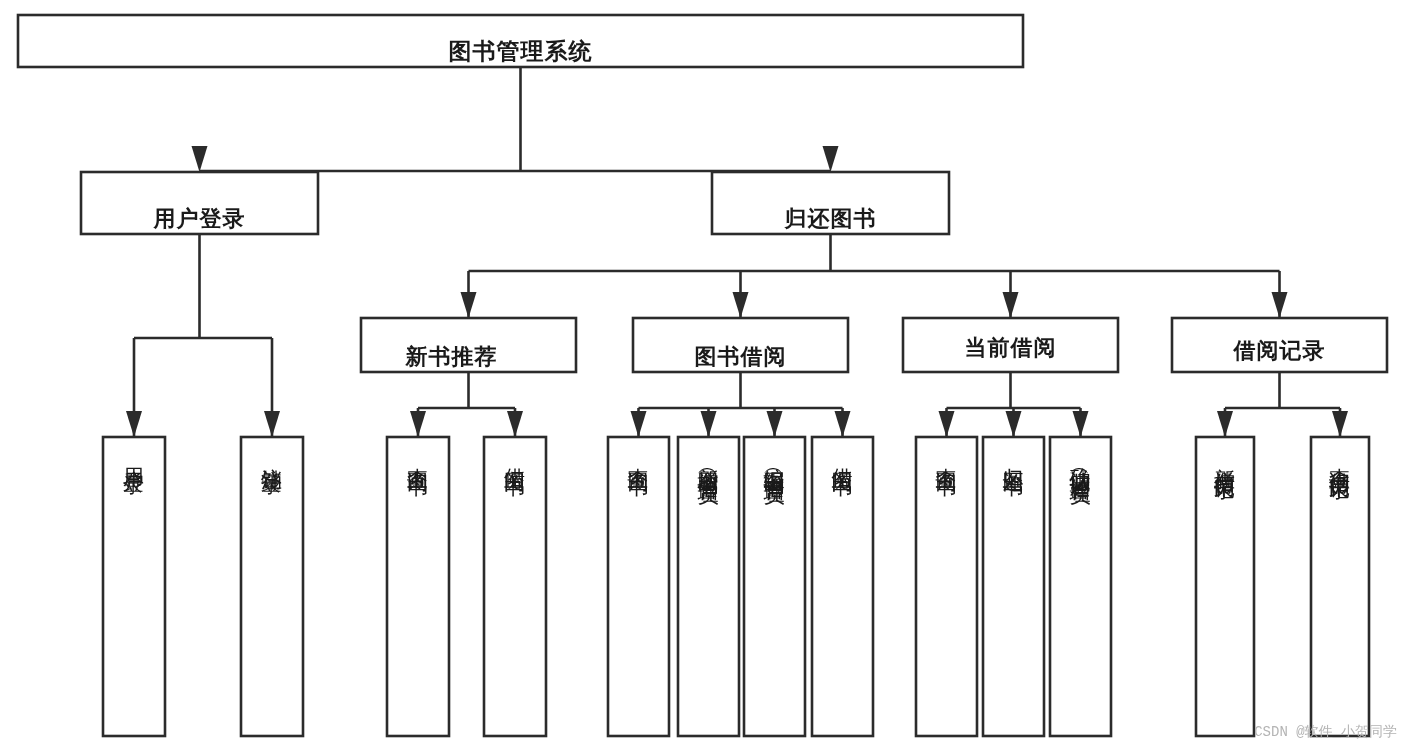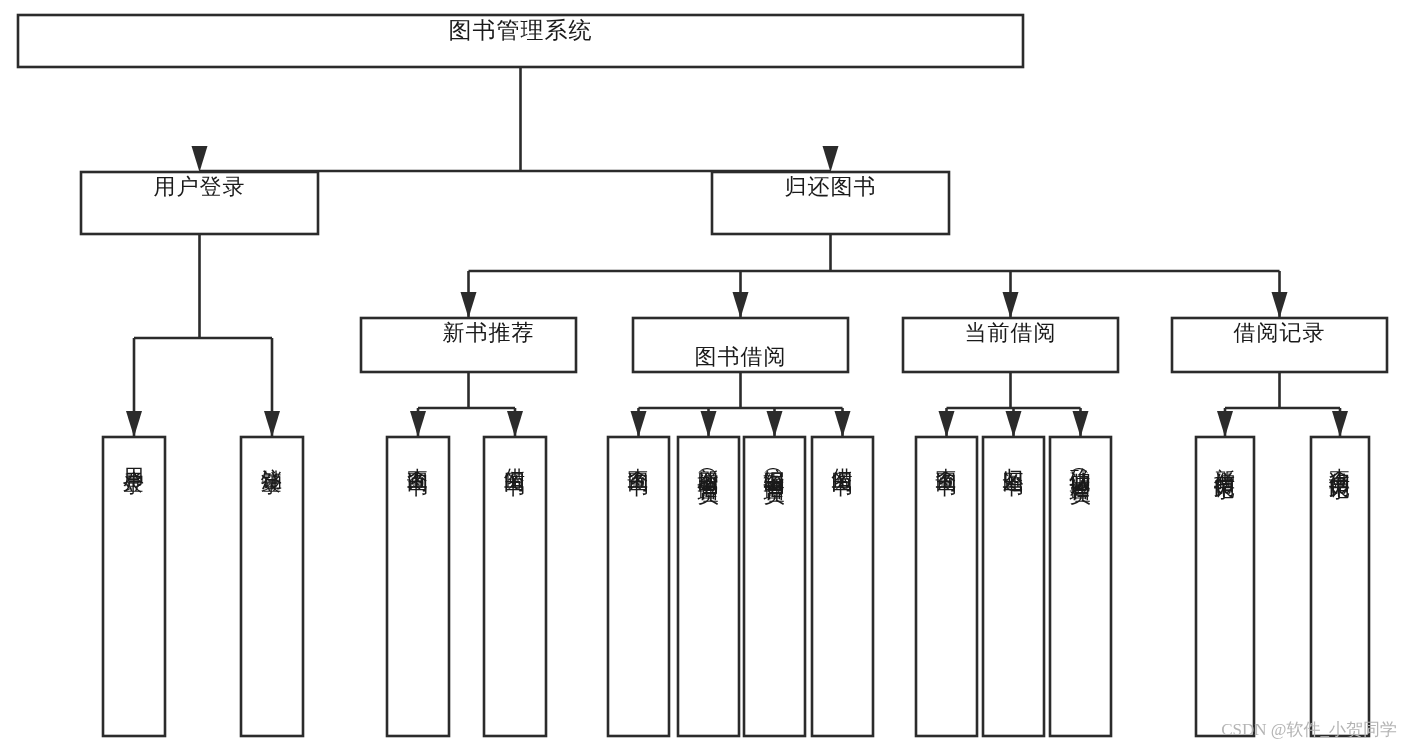--- a/index.html
+++ b/index.html
@@ -55,40 +55,41 @@
     font-family: "Liberation Sans", "DejaVu Sans", sans-serif;
     font-size: 21px;
     line-height: 1;
     color: #1a1a1a;
     letter-spacing: 2.5px;
     white-space: nowrap;
   }
   .hlabel-wrap {
     position: absolute;
     display: flex;
-    align-items: flex-start;
+    align-items: flex-end;
     justify-content: center;
     pointer-events: none;
+    font-weight: bold;
   }
   .hlabel-text {
     font-family: "Liberation Sans", "DejaVu Sans", sans-serif;
     font-size: 22px;
     color: #1a1a1a;
     letter-spacing: 1px;
     white-space: nowrap;
   }
   .root-label-text {
     font-size: 23px;
   }
   .watermark {
     position: absolute;
     right: 8px;
     bottom: 6px;
-    font-family: Liberation Serif, serif;
-    font-size: 17px;
+    font-family: Liberation Mono, monospace;
+    font-size: 14px;
     color: #b4b4b4;
     white-space: nowrap;
     pointer-events: none;
   }
 </style>
 </head>
 <body>
 
 <div id="diagram-root">
   <svg class="diagram-svg" viewBox="0 0 1405 747">
@@ -178,24 +179,24 @@
       </div>
       <div class="hlabel-wrap" style="left: 712px; top: 172px; width: 237px; height: 62px;">
         <span class="hlabel-text">归还图书</span>
       </div>
       <div class="vlabel-wrap" style="left: 103px; top: 451px; width: 62px; height: 279px;">
         <span class="vlabel-text">用户登录</span>
       </div>
       <div class="vlabel-wrap" style="left: 241px; top: 451px; width: 62px; height: 279px;">
         <span class="vlabel-text">注销登录</span>
       </div>
-      <div class="hlabel-wrap" style="left: 361px; top: 318px; width: 181px; height: 54px; margin-left: 37px;">
+      <div class="hlabel-wrap" style="left: 361px; top: 318px; width: 181px; height: 54px;">
         <span class="hlabel-text">新书推荐</span>
       </div>
-      <div class="hlabel-wrap" style="left: 633px; top: 318px; width: 215px; height: 54px; margin-top: 24px;">
+      <div class="hlabel-wrap" style="left: 633px; top: 318px; width: 215px; height: 54px;">
         <span class="hlabel-text">图书借阅</span>
       </div>
       <div class="hlabel-wrap" style="left: 903px; top: 318px; width: 215px; height: 45px;">
         <span class="hlabel-text">当前借阅</span>
       </div>
       <div class="hlabel-wrap" style="left: 1172px; top: 318px; width: 215px; height: 48px;">
         <span class="hlabel-text">借阅记录</span>
       </div>
       <div class="vlabel-wrap" style="left: 387px; top: 451px; width: 62px; height: 279px;">
         <span class="vlabel-text">查询图书</span>

